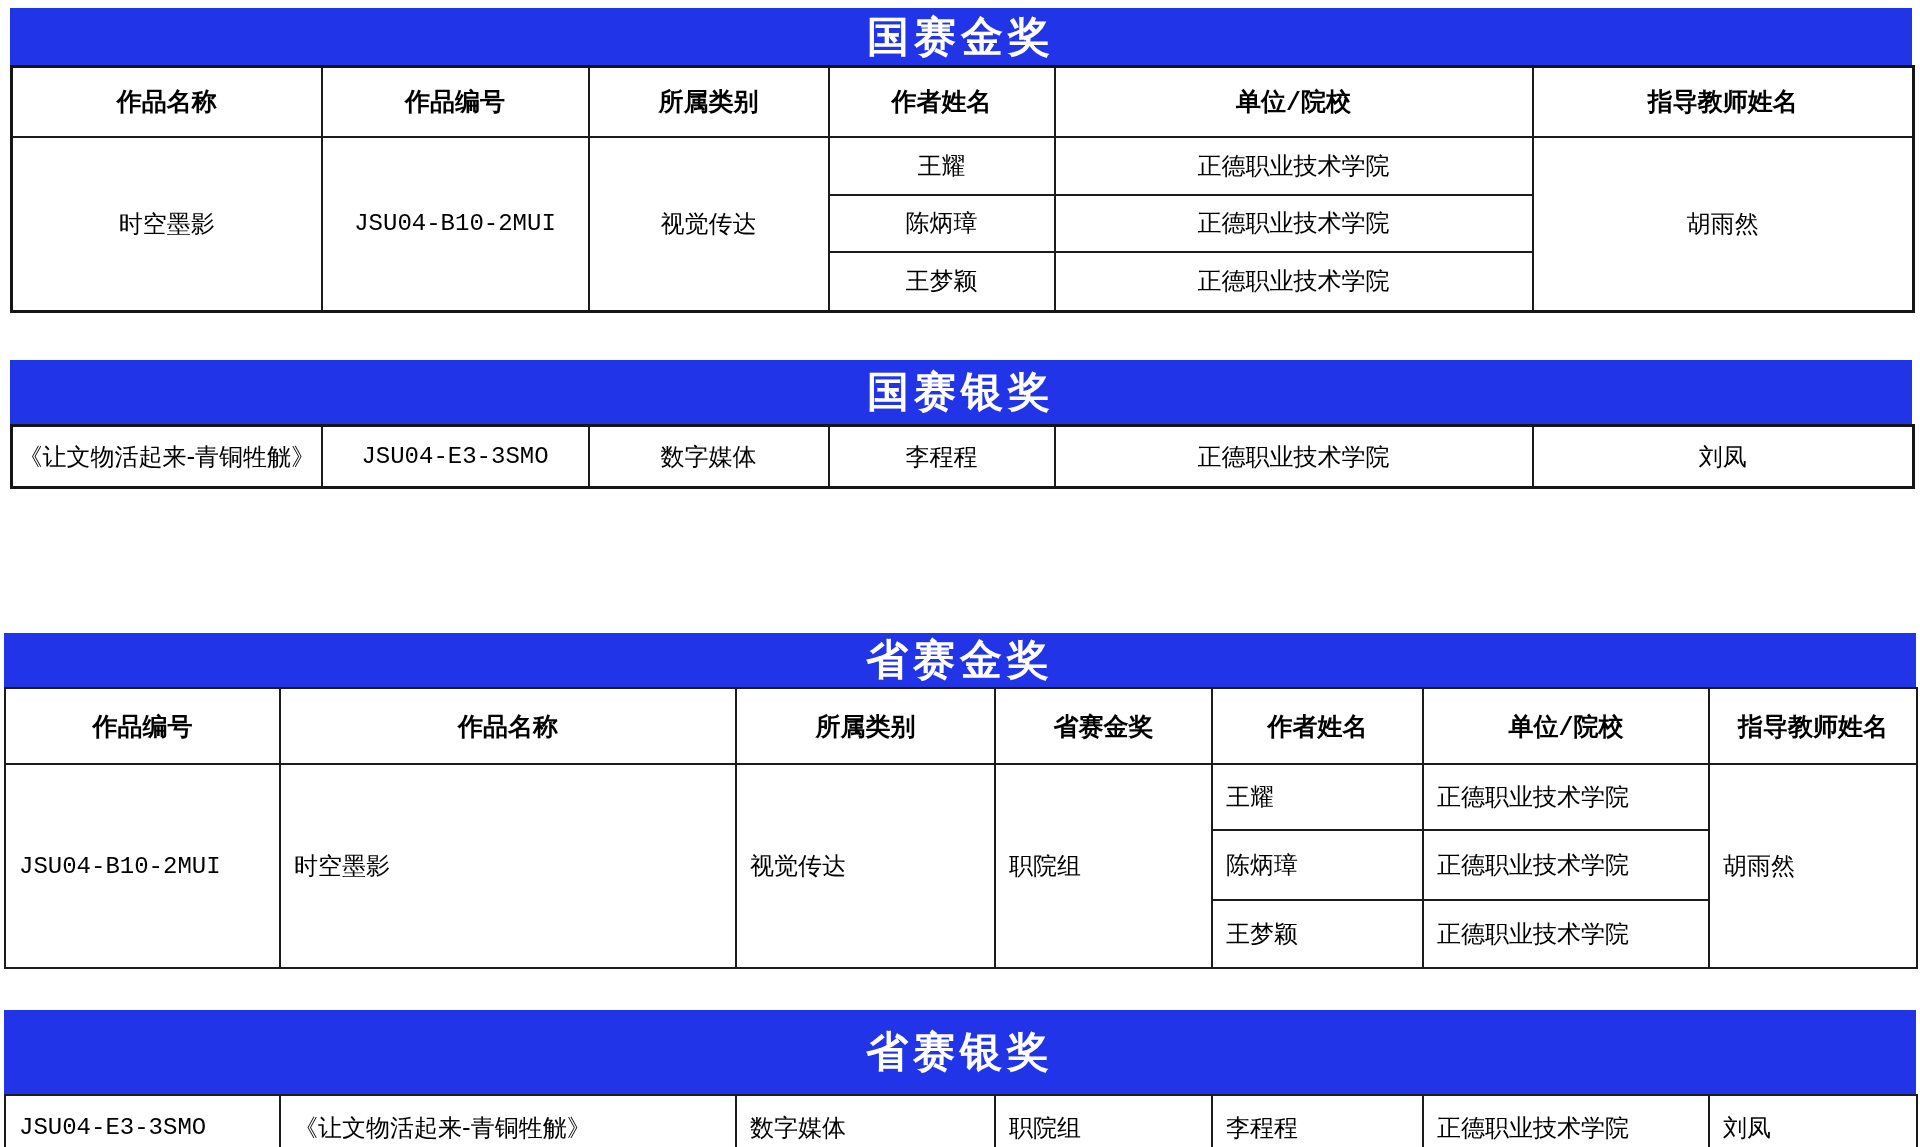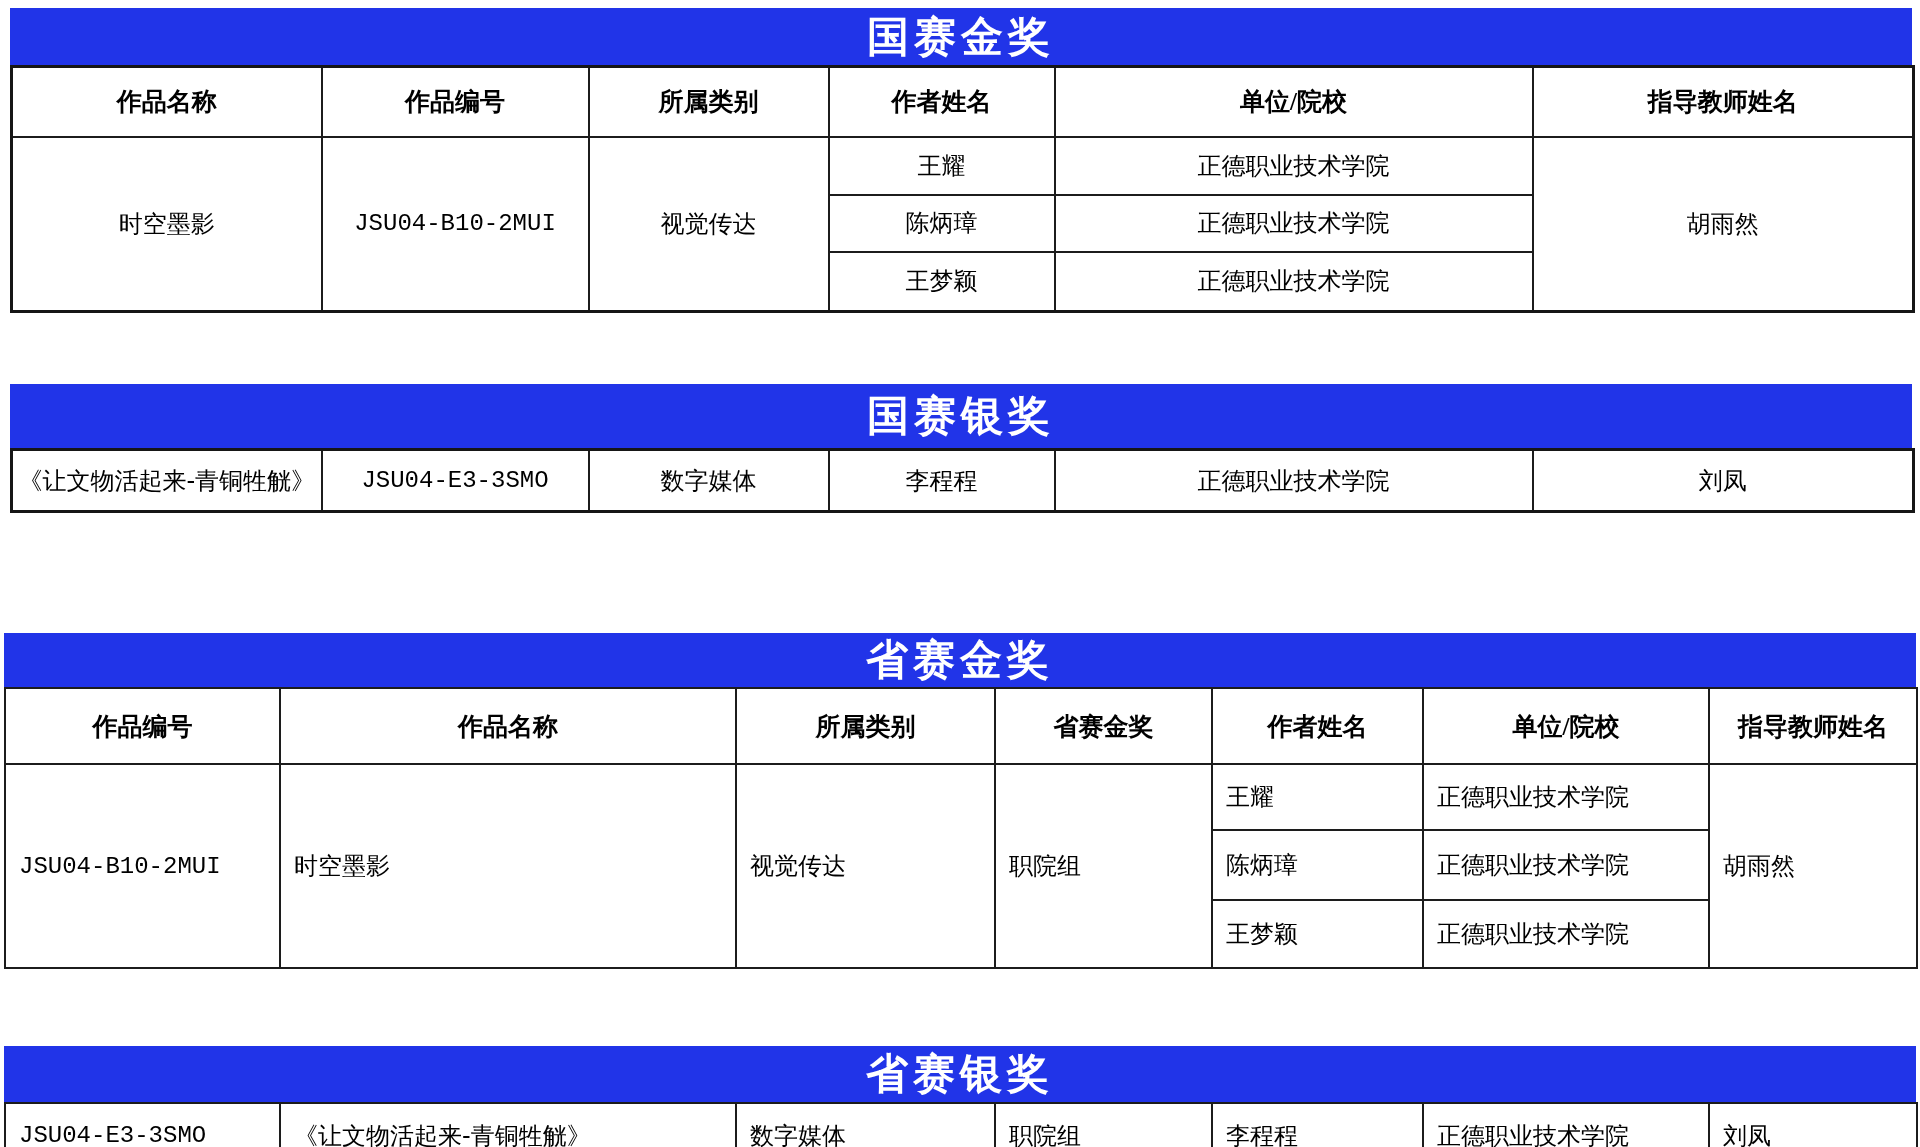--- a/index.html
+++ b/index.html
@@ -8,58 +8,58 @@
     position: relative;
     width: 1920px;
     height: 1147px;
     background: #ffffff;
     color: #000000;
     font-family: "DejaVu Sans", sans-serif;
     overflow: hidden;
   }
   .award-block { position: absolute; }
   .t1 { left: 10px; top: 8px;    width: 1902px; }
-  .t2 { left: 10px; top: 384px;  width: 1902px; }
+  .t2 { left: 10px; top: 360px;  width: 1902px; }
   .t3 { left: 4px;  top: 633px;  width: 1912px; }
   .t4 { left: 4px;  top: 1010px; width: 1912px; }
 
   .title-bar {
     background: #2134E8;
     color: #ffffff;
     display: flex;
     align-items: center;
     justify-content: center;
     font-family: "DejaVu Serif", serif;
     font-weight: 700;
     font-size: 42px;
     letter-spacing: 5px;
   }
   .t1 .title-bar { height: 57px; }
   .t2 .title-bar { height: 64px; }
   .t3 .title-bar { height: 54px; }
-  .t4 .title-bar { height: 56px; margin-top: 36px; }
+  .t4 .title-bar { height: 84px; }
 
   table.grid {
     border-collapse: collapse;
     table-layout: fixed;
     width: 100%;
     background: #ffffff;
   }
   .t1 table.grid, .t2 table.grid { border: 3px solid #161616; }
   .t3 table.grid, .t4 table.grid { border: 2px solid #161616; }
 
   .grid th, .grid td {
     border: 2px solid #1c1c1c;
     font-size: 24px;
     vertical-align: middle;
     overflow: hidden;
     white-space: nowrap;
   }
   .grid th {
-    font-family: Liberation Serif, serif;
+    font-family: Liberation Mono, monospace;
     font-weight: 700;
     font-size: 25px;
     text-align: center;
   }
   .center-grid td { text-align: center; }
   .left-grid td { text-align: left; padding-left: 13px; }
   .mono { font-family: Liberation Mono, monospace; }
 
   
   .t1 tr.r-hdr { height: 70px; }

